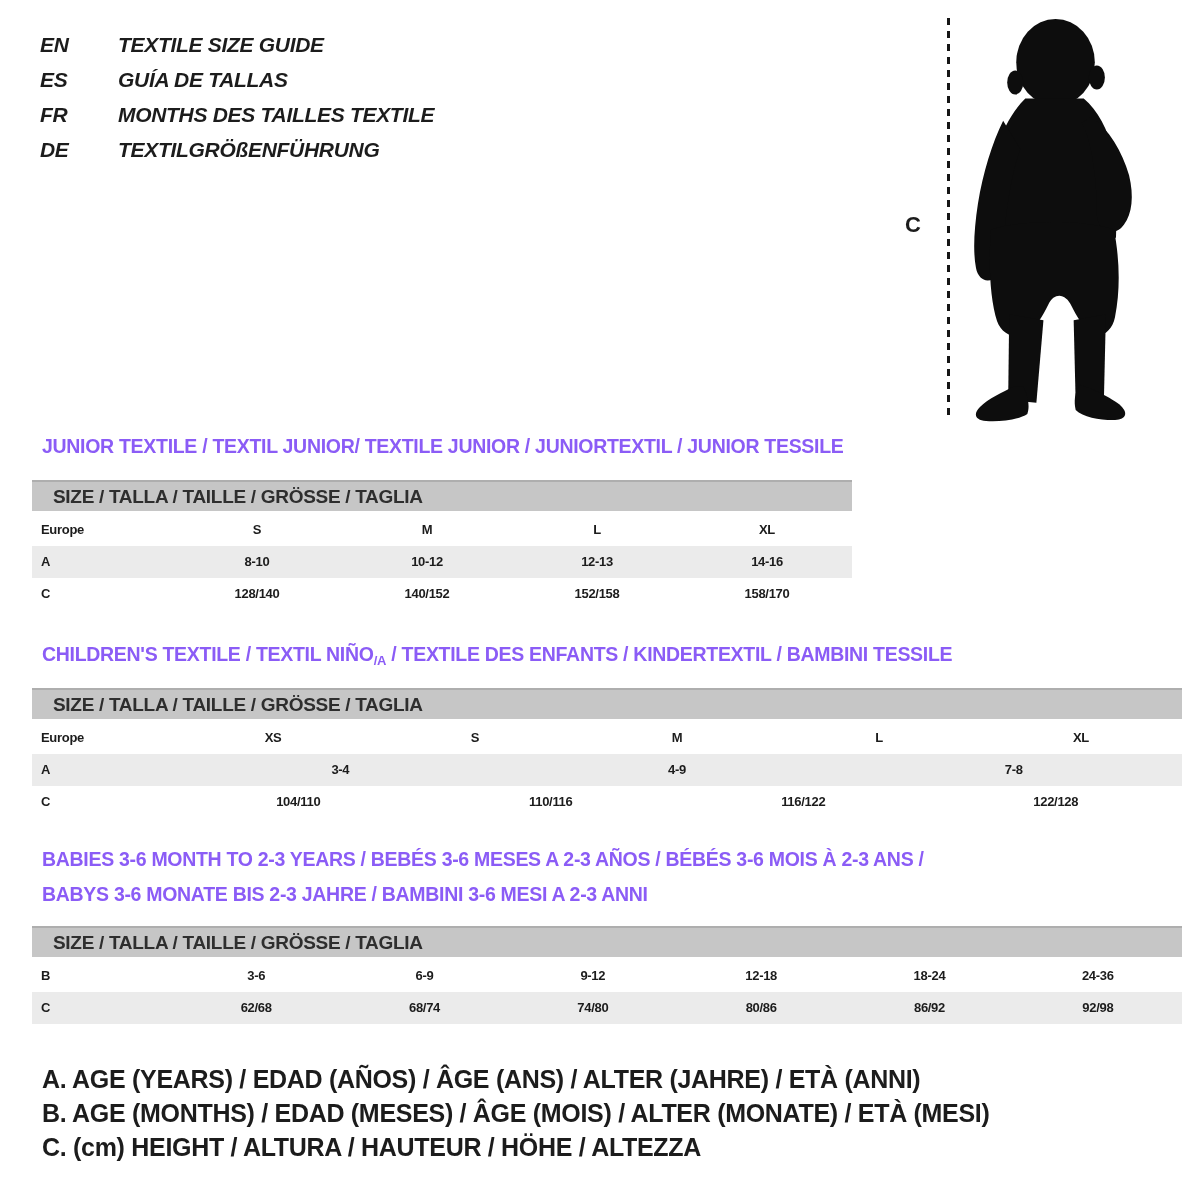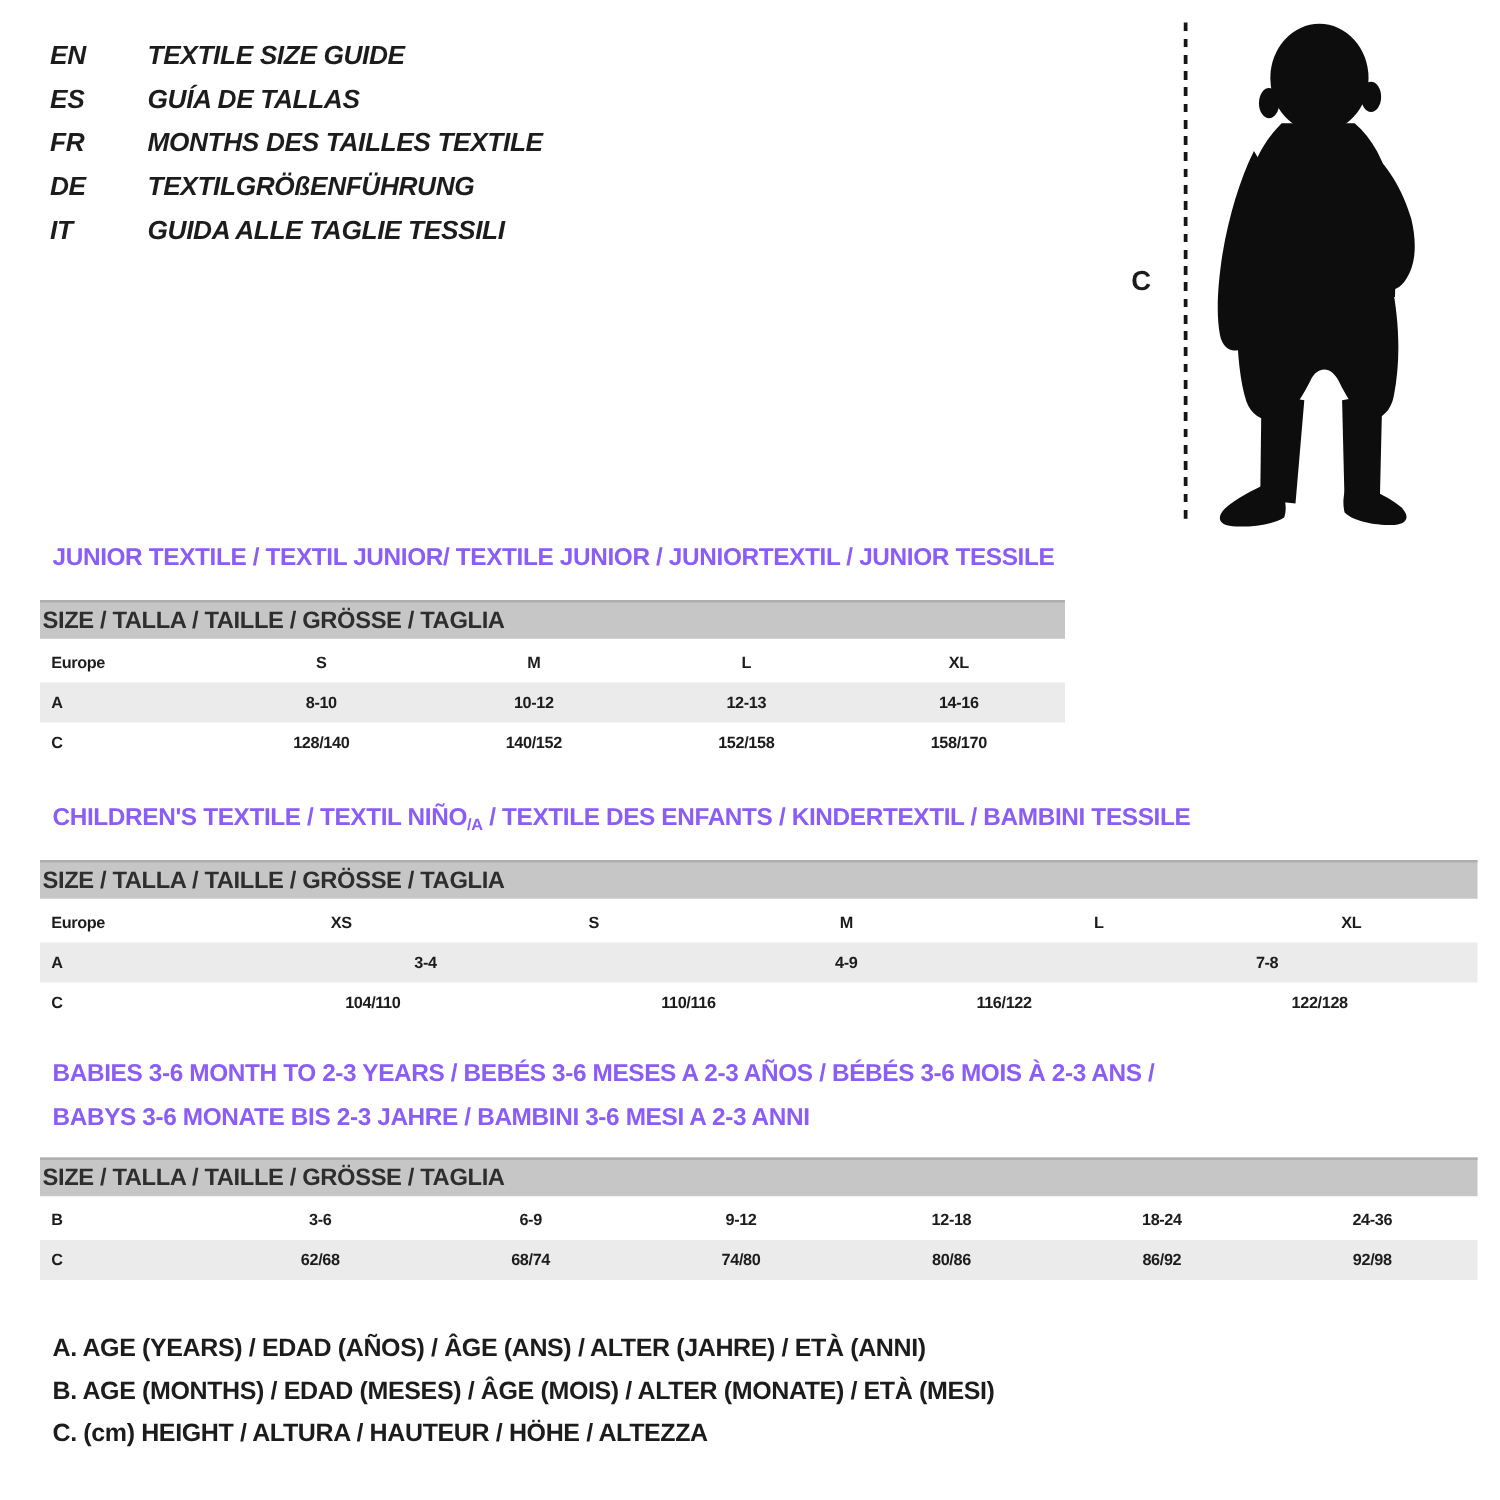--- a/index.html
+++ b/index.html
@@ -29,49 +29,46 @@
   .title-children{top:642px;}
   .title-babies{top:842px;line-height:35px;}
   .sub-sm{font-size:13px;vertical-align:-4px;letter-spacing:-0.2px;}
   
   .size-table{position:absolute;left:32px;}
   .tbl-junior{top:480px;width:820px;}
   .tbl-children{top:688px;width:1150px;}
   .tbl-babies{top:926px;width:1150px;}
   .t-header{
     height:29px;line-height:29px;background:#c6c6c6;border-top:2px solid #aeaeae;
-    padding-left:2px;font-size:19px;color:#2e2e2e;
+    padding-left:21px;font-size:19px;color:#2e2e2e;
   }
   .t-gap{height:3px;}
   .t-row{display:flex;height:32px;line-height:32px;font-size:13px;}
   .t-row.shaded{background:#ebebeb;}
   .t-label{width:140px;padding-left:9px;box-sizing:border-box;}
   .t-cell{flex:1;text-align:center;}
   
   .legend{position:absolute;left:42px;top:1062px;}
-  .legend-line{line-height:34px;font-size:20px;white-space:nowrap;}
+  .legend-line{line-height:34px;font-size:25px;white-space:nowrap;}
 </style>
 </head>
 <body>
 
 <div class="lang-block">
   <div class="lang-row">
     <span class="lang-code">EN</span><span>TEXTILE SIZE GUIDE</span>
   </div>
   <div class="lang-row">
     <span class="lang-code">ES</span><span>GUÍA DE TALLAS</span>
   </div>
   <div class="lang-row">
     <span class="lang-code">FR</span><span>MONTHS DES TAILLES TEXTILE</span>
   </div>
   <div class="lang-row">
     <span class="lang-code">DE</span><span>TEXTILGRÖßENFÜHRUNG</span>
-  </div>
-  <div class="lang-row">
-    <span class="lang-code">IT</span><span>GUIDA ALLE TAGLIE TESSILI</span>
   </div>
 </div>
 
 <span class="c-label">C</span>
 <div class="dashed-line"></div>
 
 <svg class="toddler" viewBox="0 0 175 405" xmlns="http://www.w3.org/2000/svg">
   <g fill="#0d0d0d">
     <ellipse cx="92" cy="48" rx="39" ry="43"></ellipse>
     <ellipse cx="52" cy="68" rx="8" ry="12"></ellipse>

